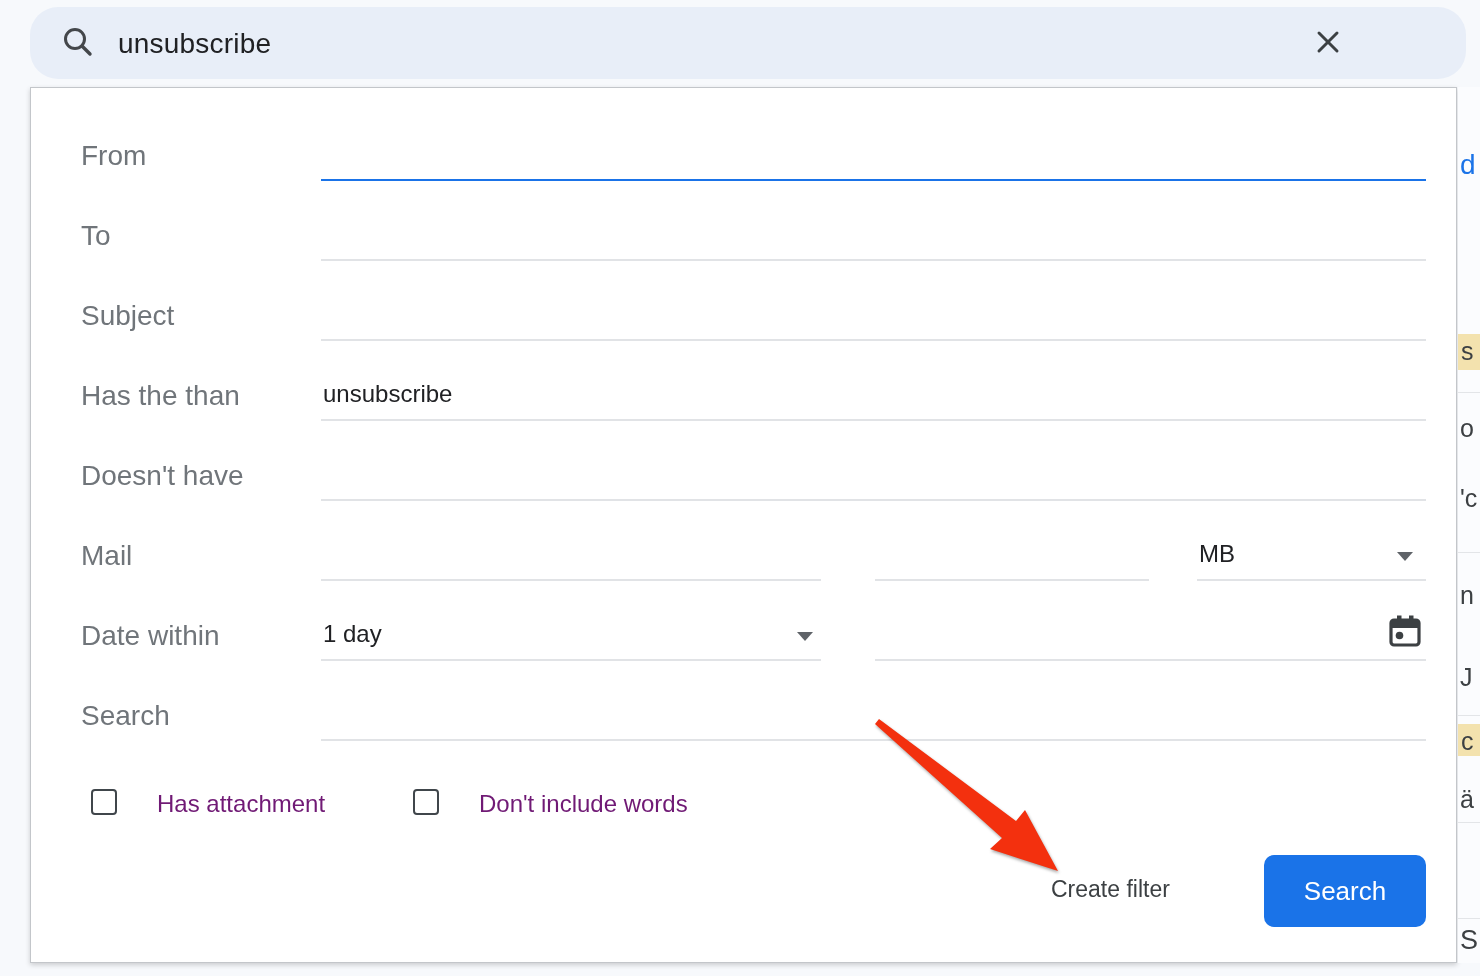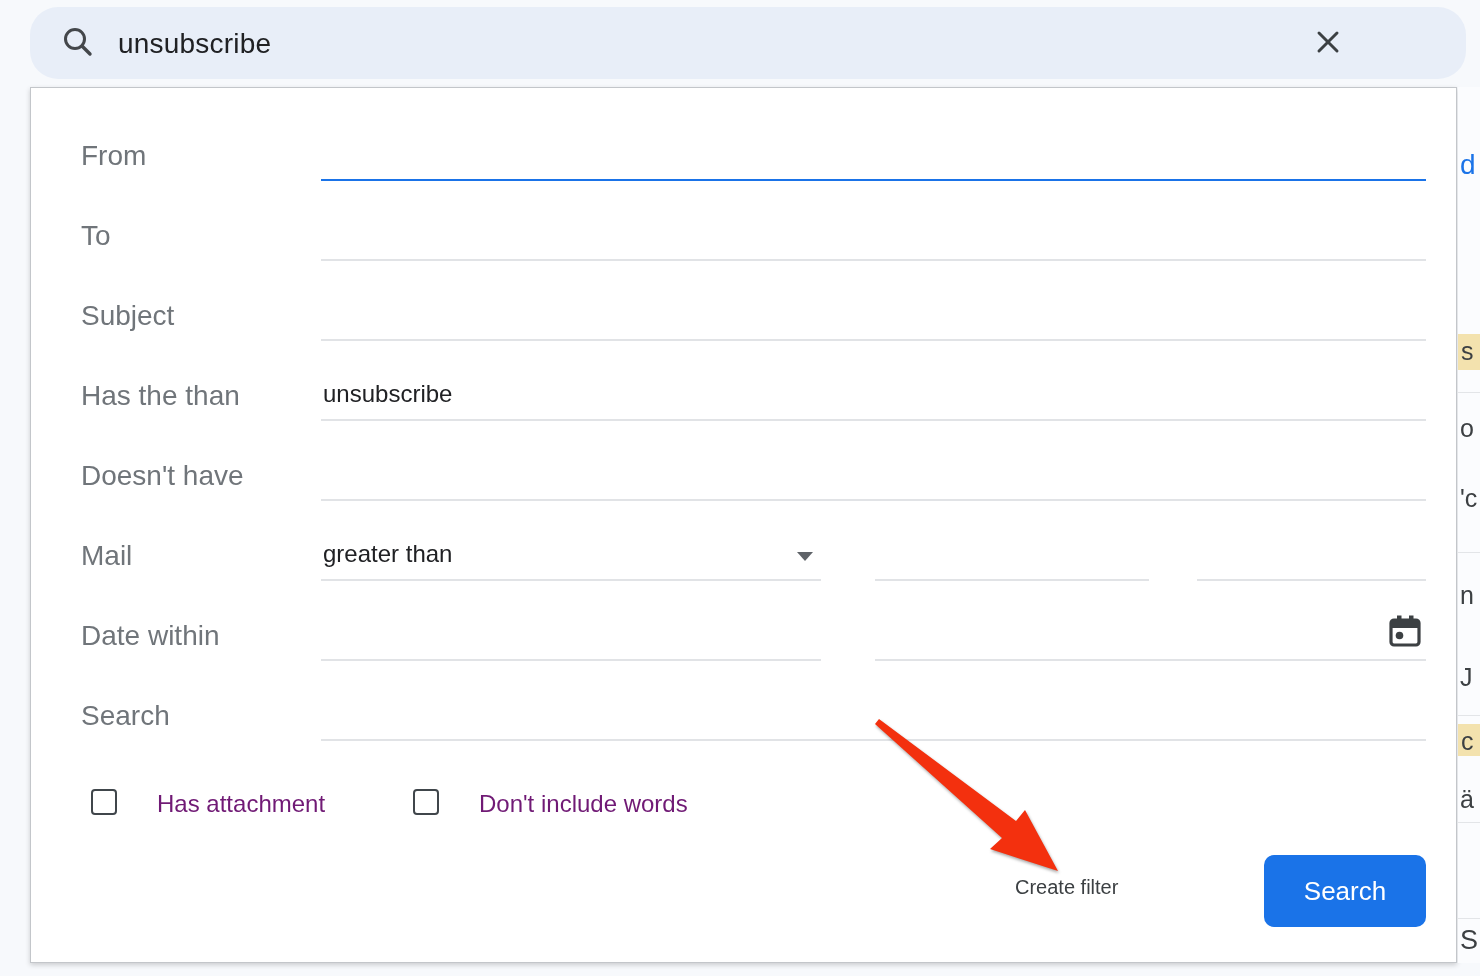--- a/index.html
+++ b/index.html
@@ -31,22 +31,22 @@
     position:absolute; width:0; height:0;
     border-left:8px solid transparent; border-right:8px solid transparent;
     border-top:9px solid #5f6368;
   }
   .checkbox {
     position:absolute; width:26px; height:26px; border:2.5px solid #40464b;
     border-radius:4px; background:#fff; cursor:pointer;
   }
   .cb-label { position:absolute; font-size:24px; color:#701a75; }
   .create-filter-btn {
-    position:absolute; left:964px; top:780px; padding:8px 20px;
-    font-size:20px; color:#3c4043; background:transparent; border:none;
+    position:absolute; left:1000px; top:780px; padding:8px 20px;
+    font-size:23px; color:#3c4043; background:transparent; border:none;
     font-family:inherit; cursor:pointer;
   }
   .search-btn {
     position:absolute; left:1233px; top:767px; width:162px; height:72px;
     background:#1a73e8; color:#ffffff; font-size:26px; font-family:inherit;
     border:none; border-radius:10px; cursor:pointer;
   }
   .cal-btn { position:absolute; left:1352px; top:522px; width:44px; height:44px; background:transparent; border:none; cursor:pointer; }
 
   
@@ -110,32 +110,36 @@
     </div>
     <div class="uline" style="left:290px; top:331px; width:1105px; height:1.5px;"></div>
 
     <div class="flabel" style="top:372px">Doesn't have</div>
     <div class="input-zone" style="left:290px; top:368px; width:1105px;">
       <span class="fvalue" style="left:2px; top:4px;"></span>
     </div>
     <div class="uline" style="left:290px; top:411px; width:1105px; height:1.5px;"></div>
 
     <div class="flabel" style="top:452px">Mail</div>
-    <div class="input-zone" style="left:290px; top:448px; width:500px; cursor:pointer;">
-      <span class="fvalue" style="left:2px; top:4px;">greater than</span>
-      <span class="dd-arrow" style="left:476px; top:16px;"></span>
-    </div>
     <div class="uline" style="left:290px; top:491px; width:500px; height:1.5px;"></div>
     <div class="input-zone" style="left:844px; top:448px; width:274px;">
       <span class="fvalue" style="left:2px; top:4px;"></span>
     </div>
     <div class="uline" style="left:844px; top:491px; width:274px; height:1.5px;"></div>
+    <div class="input-zone" style="left:1166px; top:448px; width:229px; cursor:pointer;">
+      <span class="fvalue" style="left:2px; top:4px;">MB</span>
+      <span class="dd-arrow" style="left:200px; top:16px;"></span>
+    </div>
     <div class="uline" style="left:1166px; top:491px; width:229px; height:1.5px;"></div>
 
     <div class="flabel" style="top:532px">Date within</div>
+    <div class="input-zone" style="left:290px; top:528px; width:500px; cursor:pointer;">
+      <span class="fvalue" style="left:2px; top:4px;">1 day</span>
+      <span class="dd-arrow" style="left:476px; top:16px;"></span>
+    </div>
     <div class="uline" style="left:290px; top:571px; width:500px; height:1.5px;"></div>
     <div class="input-zone" style="left:844px; top:528px; width:500px;">
       <span class="fvalue" style="left:2px; top:4px;"></span>
     </div>
     <div class="uline" style="left:844px; top:571px; width:551px; height:1.5px;"></div>
     <button class="cal-btn">
       <svg width="36" height="36" viewBox="0 0 36 36">
         <rect x="4" y="7" width="28" height="25" rx="3" fill="none" stroke="#3c4043" stroke-width="3.2"></rect>
         <rect x="4" y="7" width="28" height="8" fill="#3c4043"></rect>
         <rect x="10" y="2.5" width="4.5" height="6" fill="#3c4043"></rect>

